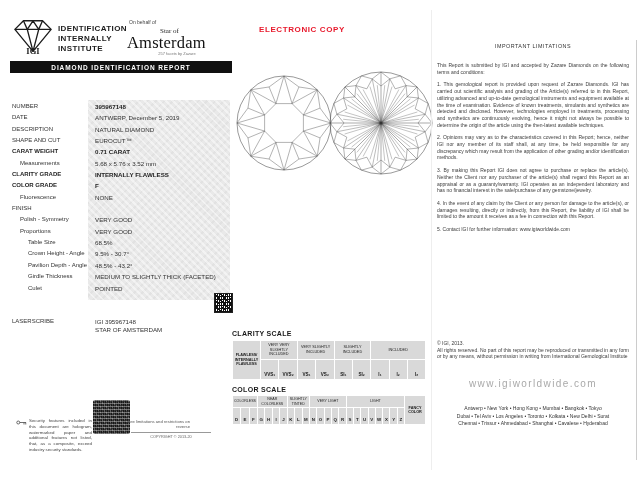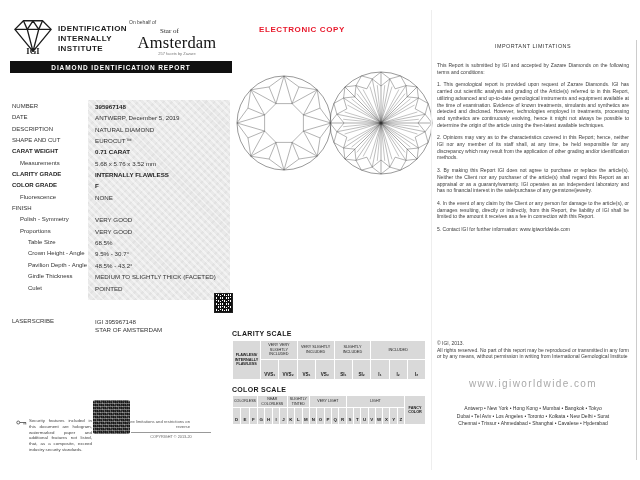--- a/index.html
+++ b/index.html
@@ -4,21 +4,21 @@
 <style>
   * { margin:0; padding:0; box-sizing:border-box; }
   html,body { width:640px; height:480px; background:#fff; font-family:"Liberation Sans",sans-serif; color:#333; overflow:hidden; }
   .page { position:relative; width:640px; height:480px; background:#fff; }
 
   
   .logo { position:absolute; left:12px; top:16px; width:42px; height:42px; }
   .inst { position:absolute; left:58px; top:24px; font-size:8px; font-weight:bold; letter-spacing:.4px; line-height:10px; color:#1c1c1c; }
   .obo { position:absolute; left:129px; top:19px; font-size:5px; color:#444; }
   .brand-pre { position:absolute; left:160px; top:27px; font-family:"Liberation Serif",serif; font-size:7px; color:#222; }
-  .brand { position:absolute; left:127px; top:33px; width:100px; text-align:center; font-family:"Liberation Serif",serif; font-size:16.5px; color:#111; letter-spacing:.2px; }
+  .brand { position:absolute; left:127px; top:33px; width:100px; text-align:left; font-family:"Liberation Serif",serif; font-size:16.5px; color:#111; letter-spacing:.2px; }
   .brand-sub { position:absolute; left:127px; top:51px; width:100px; text-align:center; font-size:4px; color:#777; }
   .bar { position:absolute; left:10px; top:61px; width:222px; height:12px; background:#101010; color:#fff; display:flex; align-items:center; justify-content:center; font-size:6.5px; font-weight:bold; letter-spacing:.9px; }
   .ecopy { position:absolute; left:259px; top:25px; font-size:8px; font-weight:bold; letter-spacing:.6px; }
 
   
   .graybox { position:absolute; left:88px; top:100px; width:142px; height:200px;
     background:#e9e9e9;
     background-image:repeating-linear-gradient(45deg, rgba(255,255,255,.45) 0 2px, transparent 2px 5px),
                      repeating-linear-gradient(-45deg, rgba(0,0,0,.03) 0 2px, transparent 2px 6px); }
   .drows { position:absolute; left:12px; top:103px; width:220px; }

